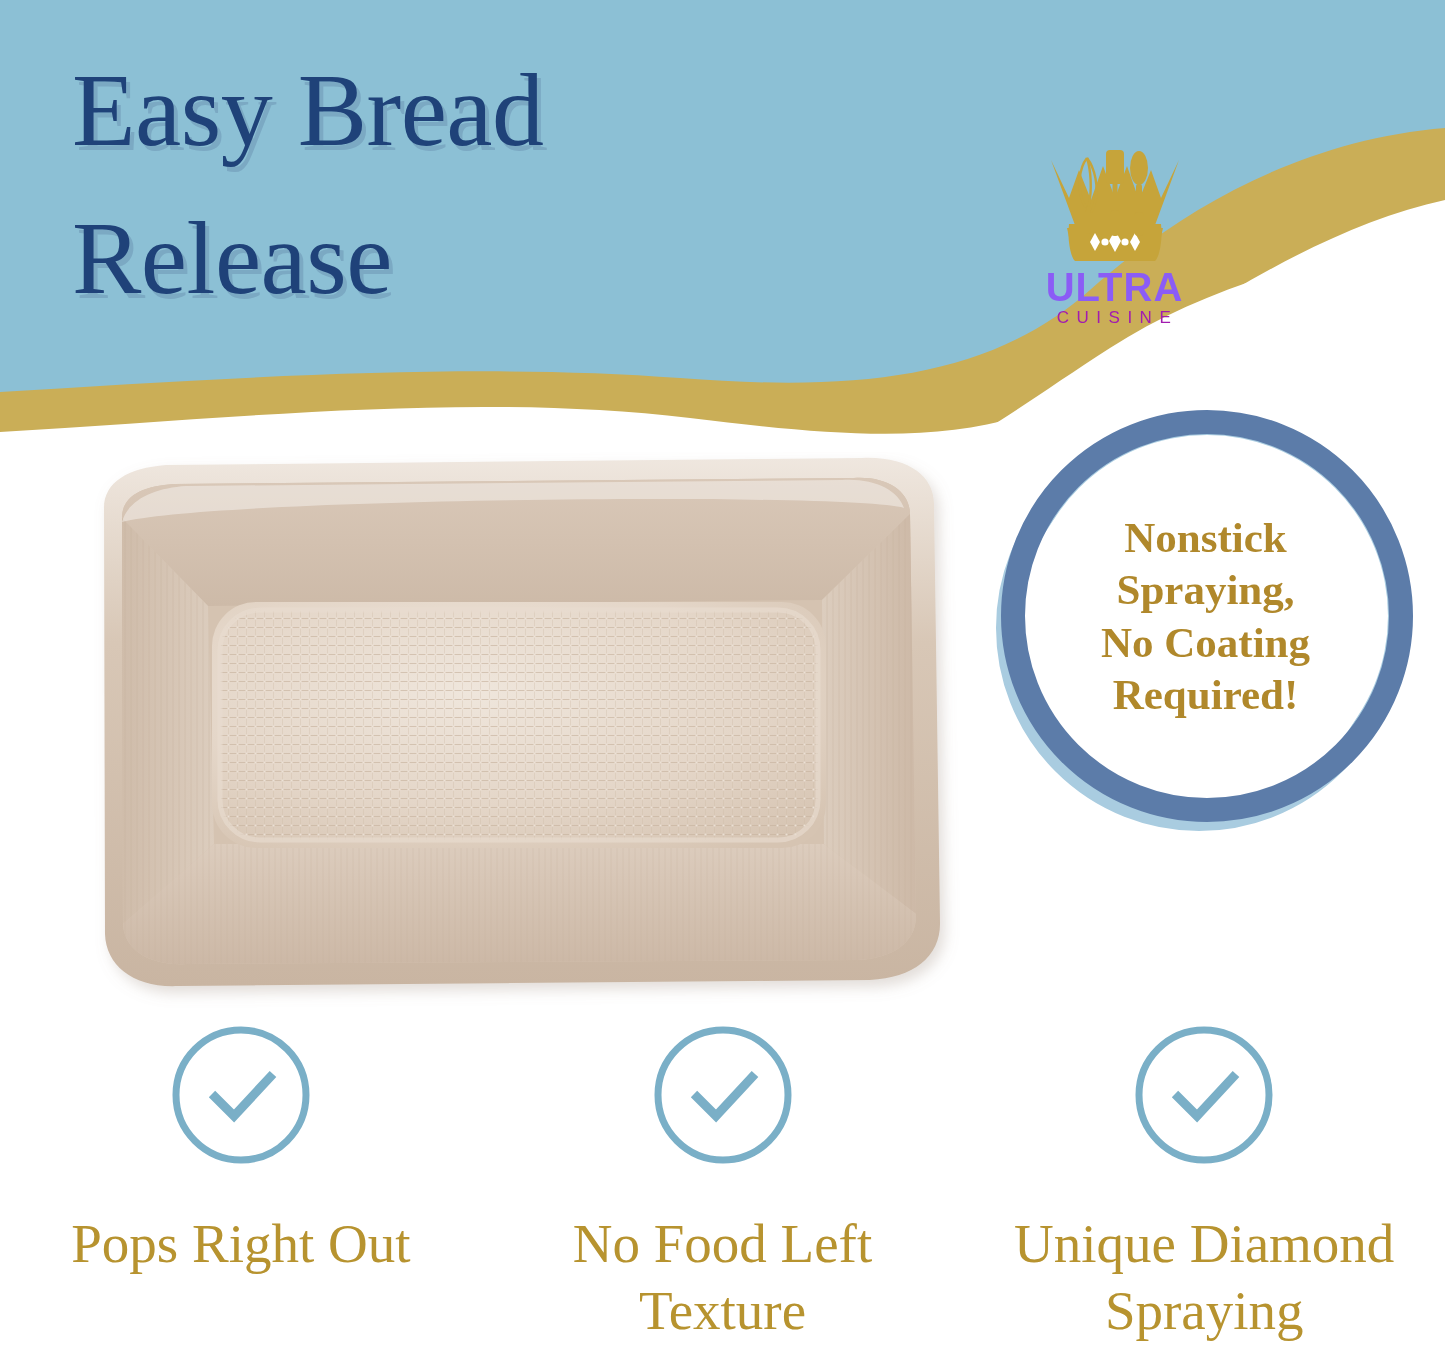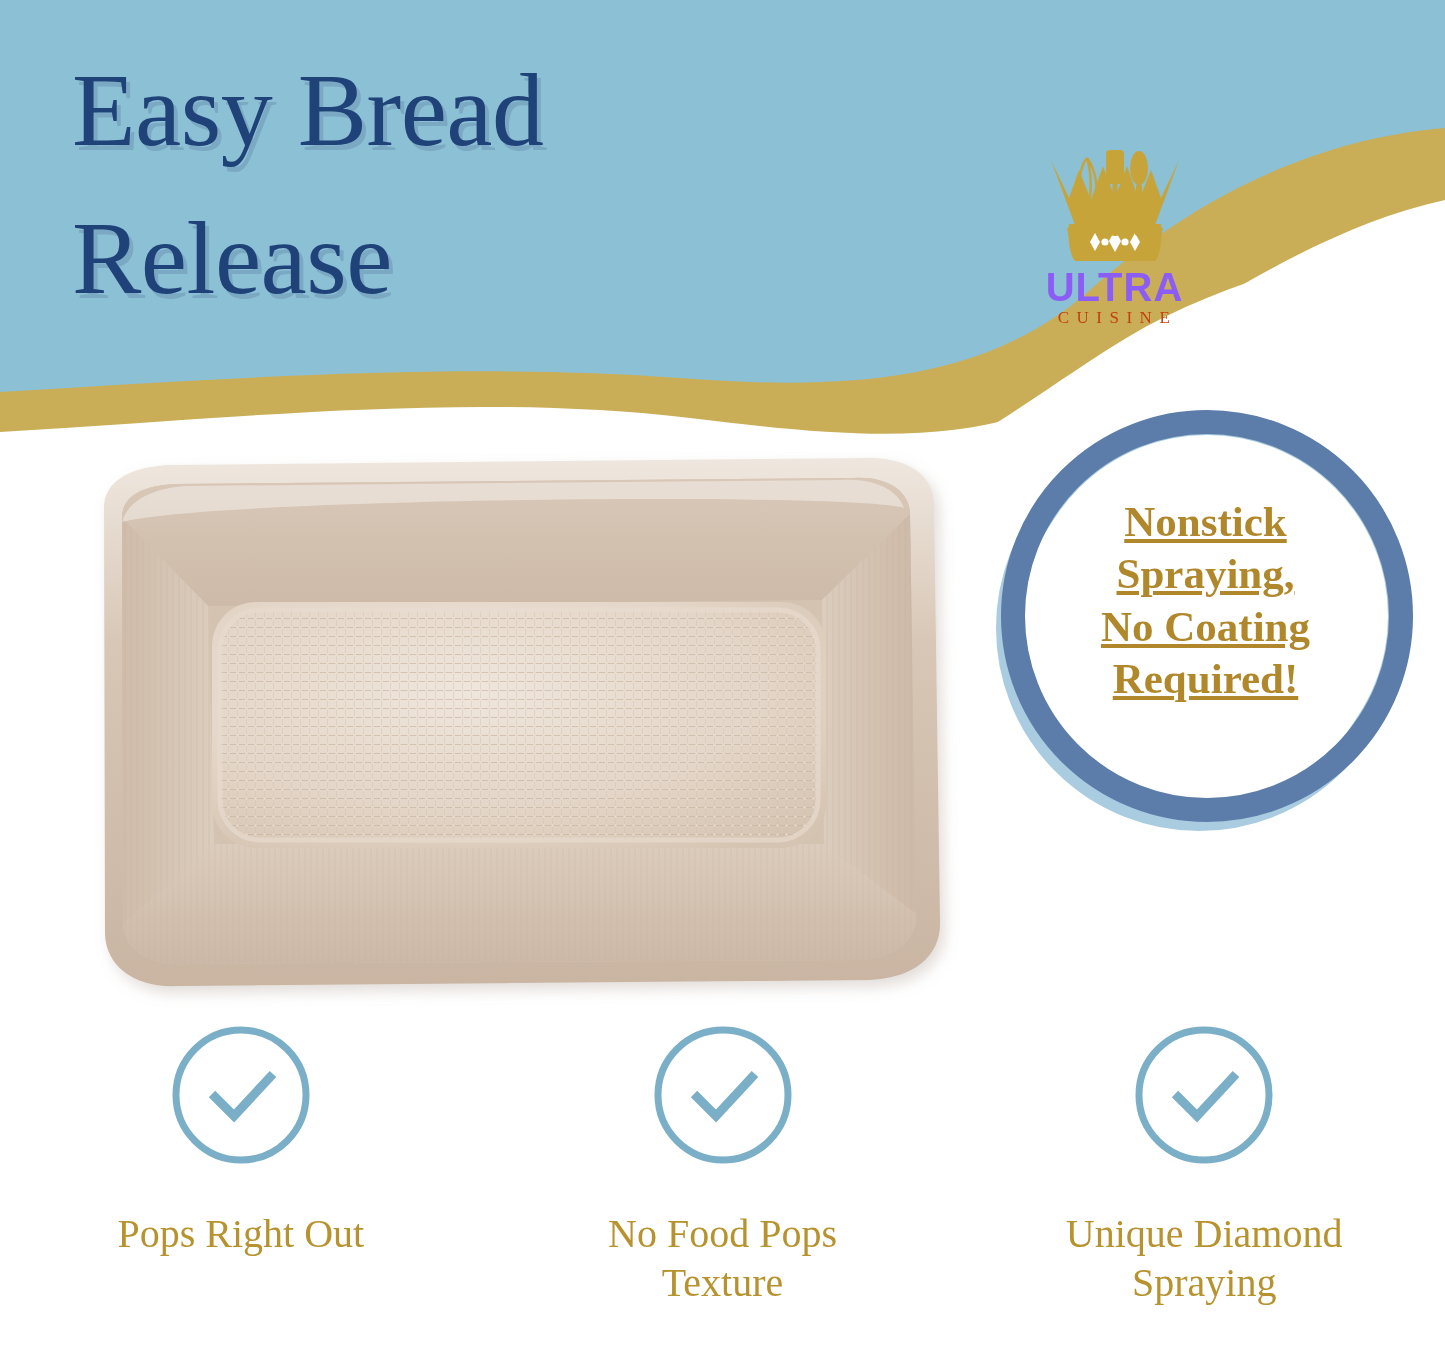--- a/index.html
+++ b/index.html
@@ -30,53 +30,52 @@
 
   
   #brand { position:absolute; left:1007px; top:140px; width:215px; text-align:center; z-index:6; }
   #brand-mark { display:block; margin:0 auto; }
   #brand-ultra {
     font-family:"Liberation Sans", sans-serif;
     font-weight:bold; font-size:40px; letter-spacing:1px;
     color:#8b5cf6; line-height:1.05; margin-top:4px;
   }
   #brand-cuisine {
-    font-family:Liberation Serif, serif;
+    font-family:Liberation Sans, sans-serif;
     font-weight:normal; font-size:17px; letter-spacing:7.5px;
-    color:#c2410c; line-height:1.2; margin-left:6px;text-align:center;
+    color:#a21caf; line-height:1.2; margin-left:6px;text-align:center;
   }
 
   
   #product { position:absolute; left:62px; top:452px; width:900px; height:560px; z-index:3; }
 
   
   #badge { position:absolute; left:985px; top:400px; width:440px; height:440px; z-index:4; }
   #badge-text {
-    position:absolute; left:1018px; top:496px; width:375px;
+    position:absolute; left:1018px; top:512px; width:375px;
     text-align:center;
     font-family:"Liberation Serif", serif;
     font-weight:bold; font-size:43px; line-height:1.22;
     color:#B0882B;
     z-index:5;
-    text-decoration:underline;
   }
   #badge-text span { display:block; }
 
   
   #features {
     position:absolute; left:0; top:1022px; width:1445px; height:332px;
     display:flex; z-index:4;
   }
   .feature { flex:1 1 0; display:flex; flex-direction:column; align-items:center; }
   .feature .ck { display:block; }
   .feature .flabel {
     margin-top:42px;
     font-family:"Liberation Serif", serif;
     font-weight:normal;
-    font-size:40px;
+    font-size:55px;
     line-height:1.22;
     color:#B7932F;
     text-align:center;
     max-width:420px;
   }
   .feature .flabel span { display:block; }
 </style>
 </head>
 <body>
 
@@ -230,21 +229,21 @@
       <span>Pops Right Out</span>
     </div>
   </div>
 
   <div class="feature">
     <svg class="ck" width="146" height="146" viewBox="0 0 146 146" aria-hidden="true">
       <circle cx="73" cy="73" r="65" fill="none" stroke="#7AAFC7" stroke-width="7"></circle>
       <path d="M44,72 L66,94 L105,52" fill="none" stroke="#7AAFC7" stroke-width="9" stroke-linecap="butt" stroke-linejoin="miter"></path>
     </svg>
     <div class="flabel">
-      <span>No Food Pops</span>
+      <span>No Food Left</span>
       <span>Texture</span>
     </div>
   </div>
 
   <div class="feature">
     <svg class="ck" width="146" height="146" viewBox="0 0 146 146" aria-hidden="true">
       <circle cx="73" cy="73" r="65" fill="none" stroke="#7AAFC7" stroke-width="7"></circle>
       <path d="M44,72 L66,94 L105,52" fill="none" stroke="#7AAFC7" stroke-width="9" stroke-linecap="butt" stroke-linejoin="miter"></path>
     </svg>
     <div class="flabel">

